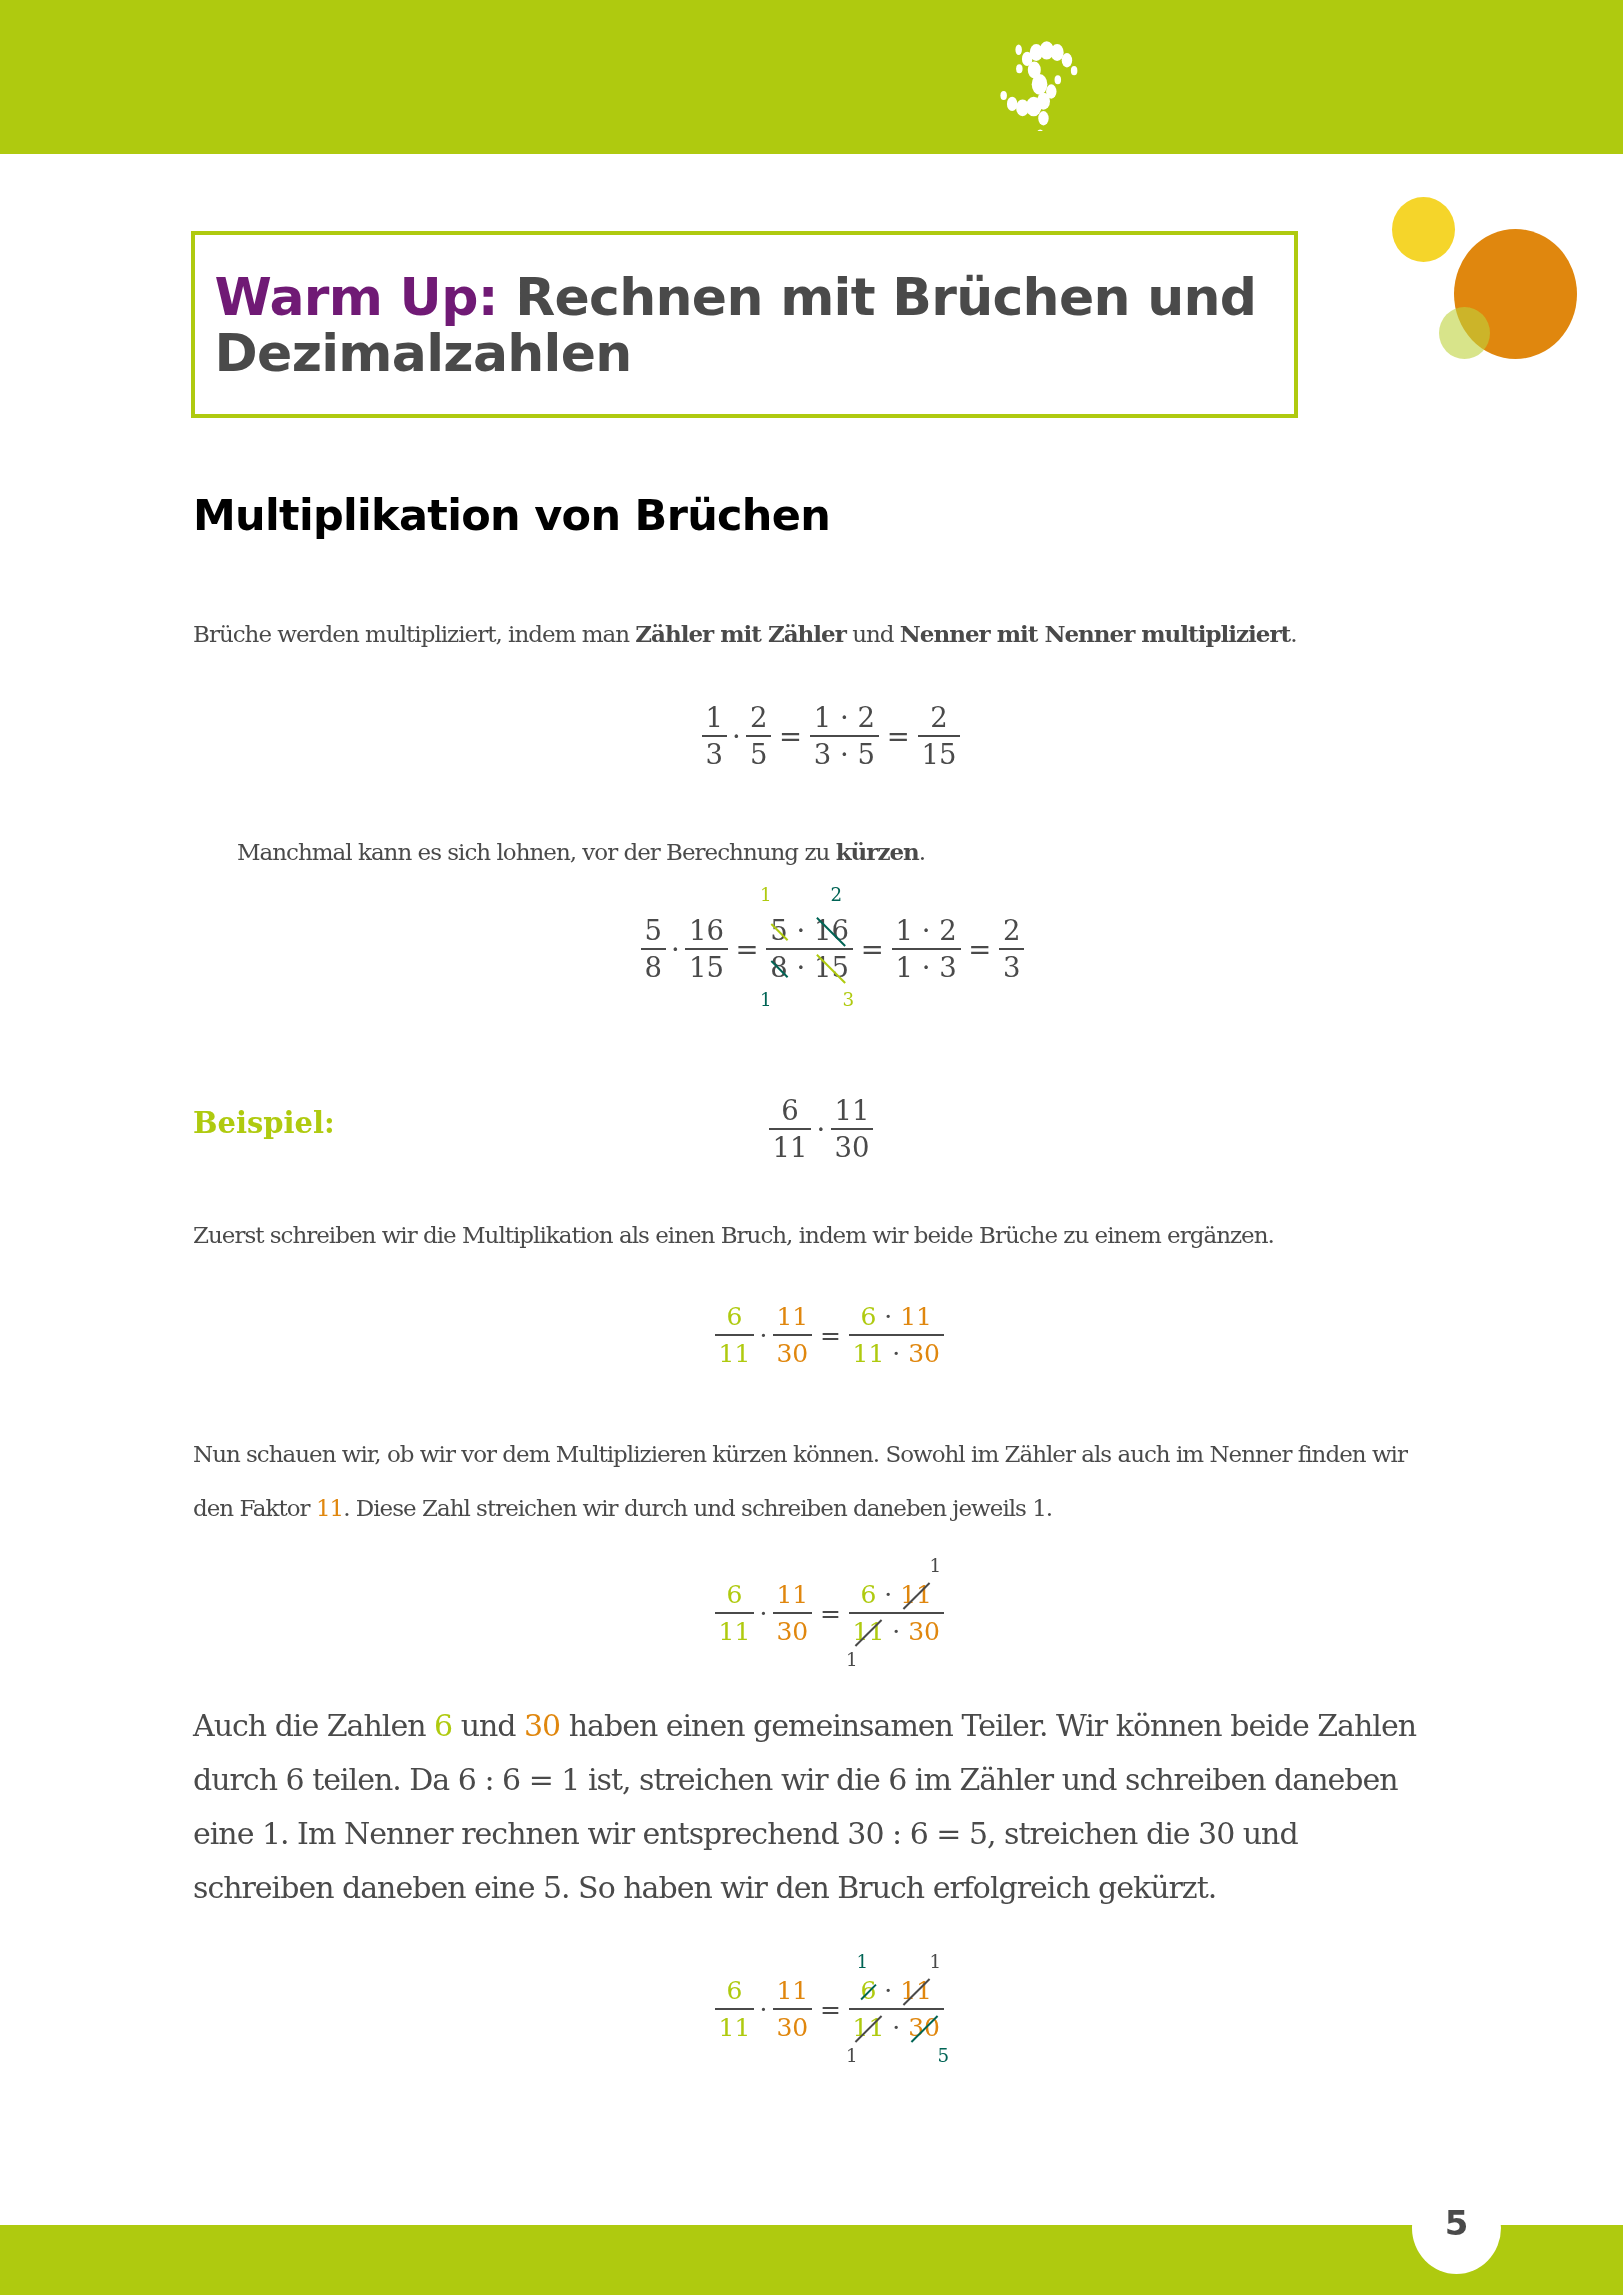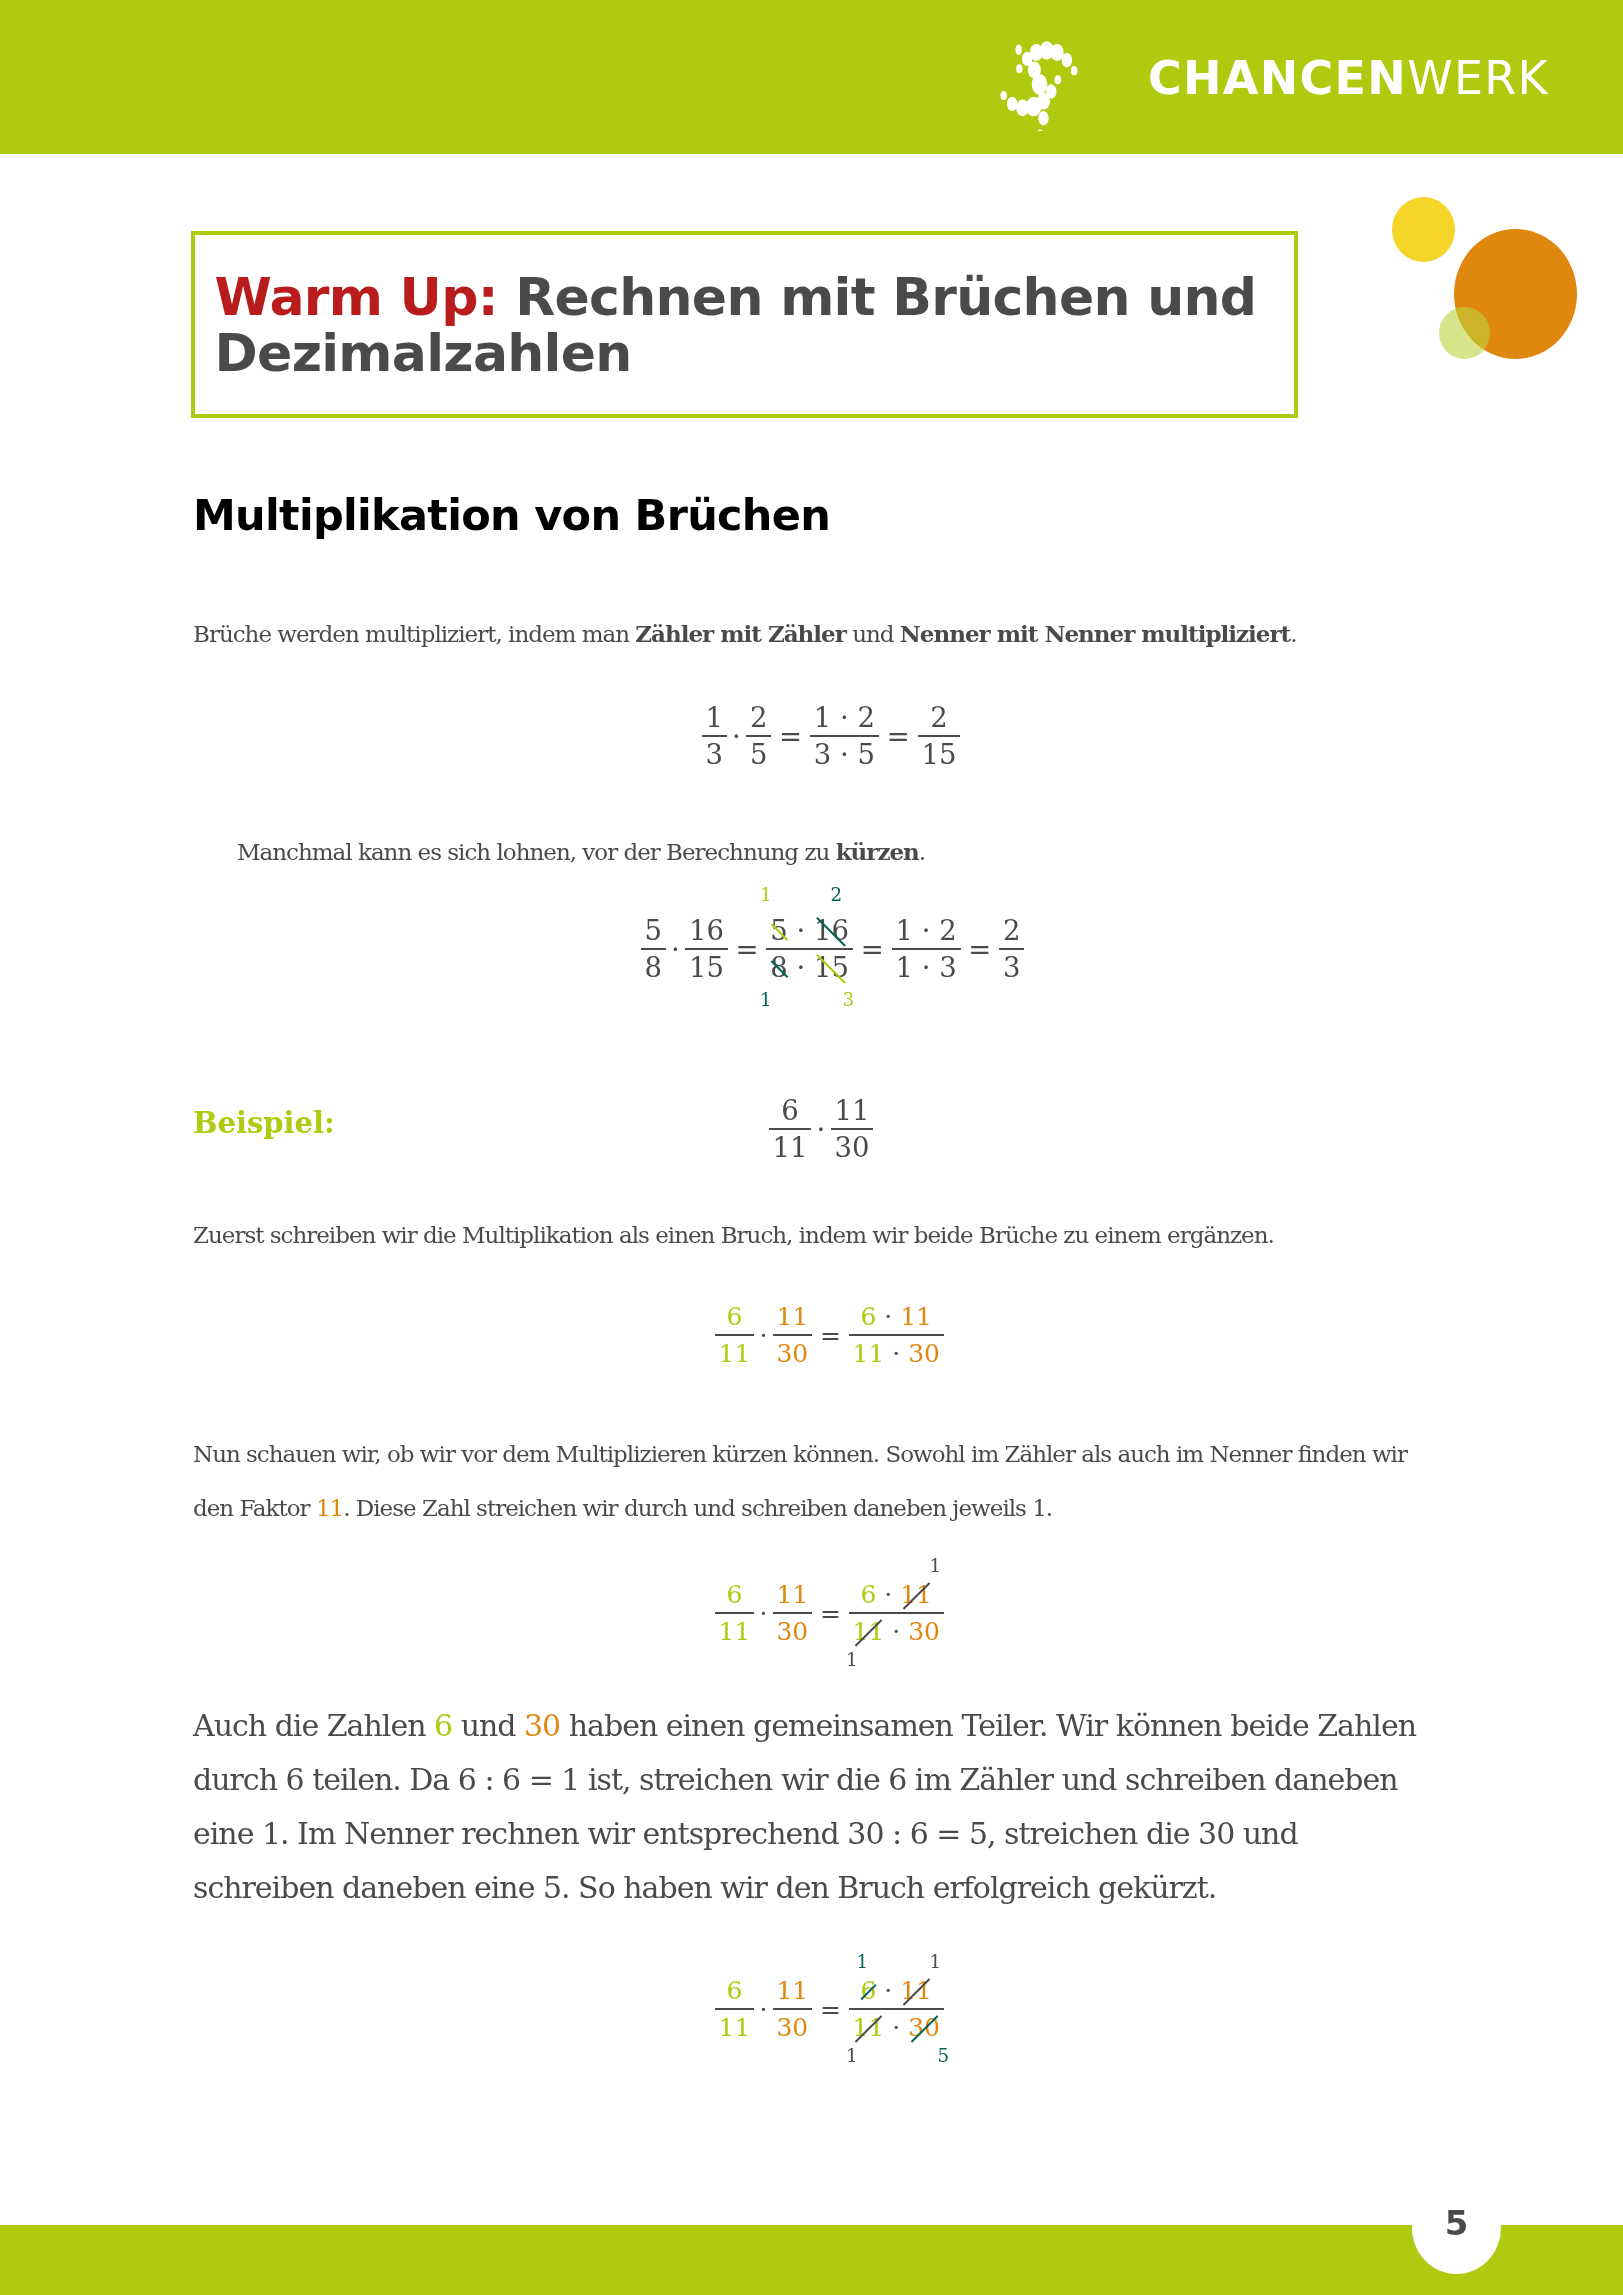--- a/index.html
+++ b/index.html
@@ -10,21 +10,21 @@
   .logo { position:absolute; left:988px; top:26px; width:589px; height:105px; }
   .logo-text { position:absolute; left:160px; top:25px; font-family:"DejaVu Sans", sans-serif; font-size:46px; color:#fff; letter-spacing:1.3px; white-space:nowrap; }
   .logo-text .b { font-weight:bold; }
   .logo-text .l { font-weight:normal; }
 
   .bubbles { position:absolute; left:1342px; top:177px; width:262px; height:196px; }
   .bubble { position:absolute; border-radius:50%; }
 
   .title-box { position:absolute; left:191px; top:231px; width:1107px; height:187px; border:4.6px solid #afca0f; padding:34px 0 0 19.6px; }
   .title-box h1 { font-family:"DejaVu Sans", sans-serif; font-weight:bold; font-size:52px; line-height:56px; color:#4a4a4a; letter-spacing:-0.7px; }
-  .title-box h1 .accent { color:#b91c1c; }
+  .title-box h1 .accent { color:#701a75; }
 
   .h2 { position:absolute; left:193px; top:490px; font-family:"DejaVu Sans", sans-serif; font-weight:bold; font-size:43px; color:#000000; letter-spacing:-0.7px; }
 
   .para { position:absolute; left:193px; width:1244px; font-size:23px; line-height:54px; color:#4a4a4a; letter-spacing:-1px; }
   .para b { font-weight:bold; }
   .green { color:#afca0f; }
   .orange { color:#e0870e; }
   .teal { color:#006455; }
 
   .label-beispiel { position:absolute; left:193px; top:1106px; font-size:29px; font-weight:bold; color:#afca0f; }
@@ -65,21 +65,20 @@
         <ellipse cx="97" cy="100" rx="8" ry="11"></ellipse>
         <ellipse cx="24" cy="106" rx="5" ry="7"></ellipse>
         <ellipse cx="37" cy="119" rx="8" ry="11"></ellipse>
         <ellipse cx="53" cy="125" rx="10" ry="13"></ellipse>
         <ellipse cx="70" cy="123" rx="12" ry="15"></ellipse>
         <ellipse cx="85" cy="115" rx="10" ry="13"></ellipse>
         <ellipse cx="85" cy="141" rx="8" ry="11"></ellipse>
         <ellipse cx="80" cy="165" rx="5" ry="7"></ellipse>
       </g>
     </svg>
-    <div class="logo-text"><span class="b">CHANCEN</span><span class="l">WERK</span></div>
   </div>
 </div>
 
 <div class="bubbles">
   <div class="bubble" style="left:50px;top:19.6px;width:63px;height:65px;background:#f5d52a;"></div>
   <div class="bubble" style="left:112px;top:52px;width:123px;height:130px;background:#e0870e;"></div>
   <div class="bubble" style="left:97px;top:130px;width:51px;height:52px;background:rgba(190,210,60,0.6);"></div>
 </div>
 
 <div class="title-box">

